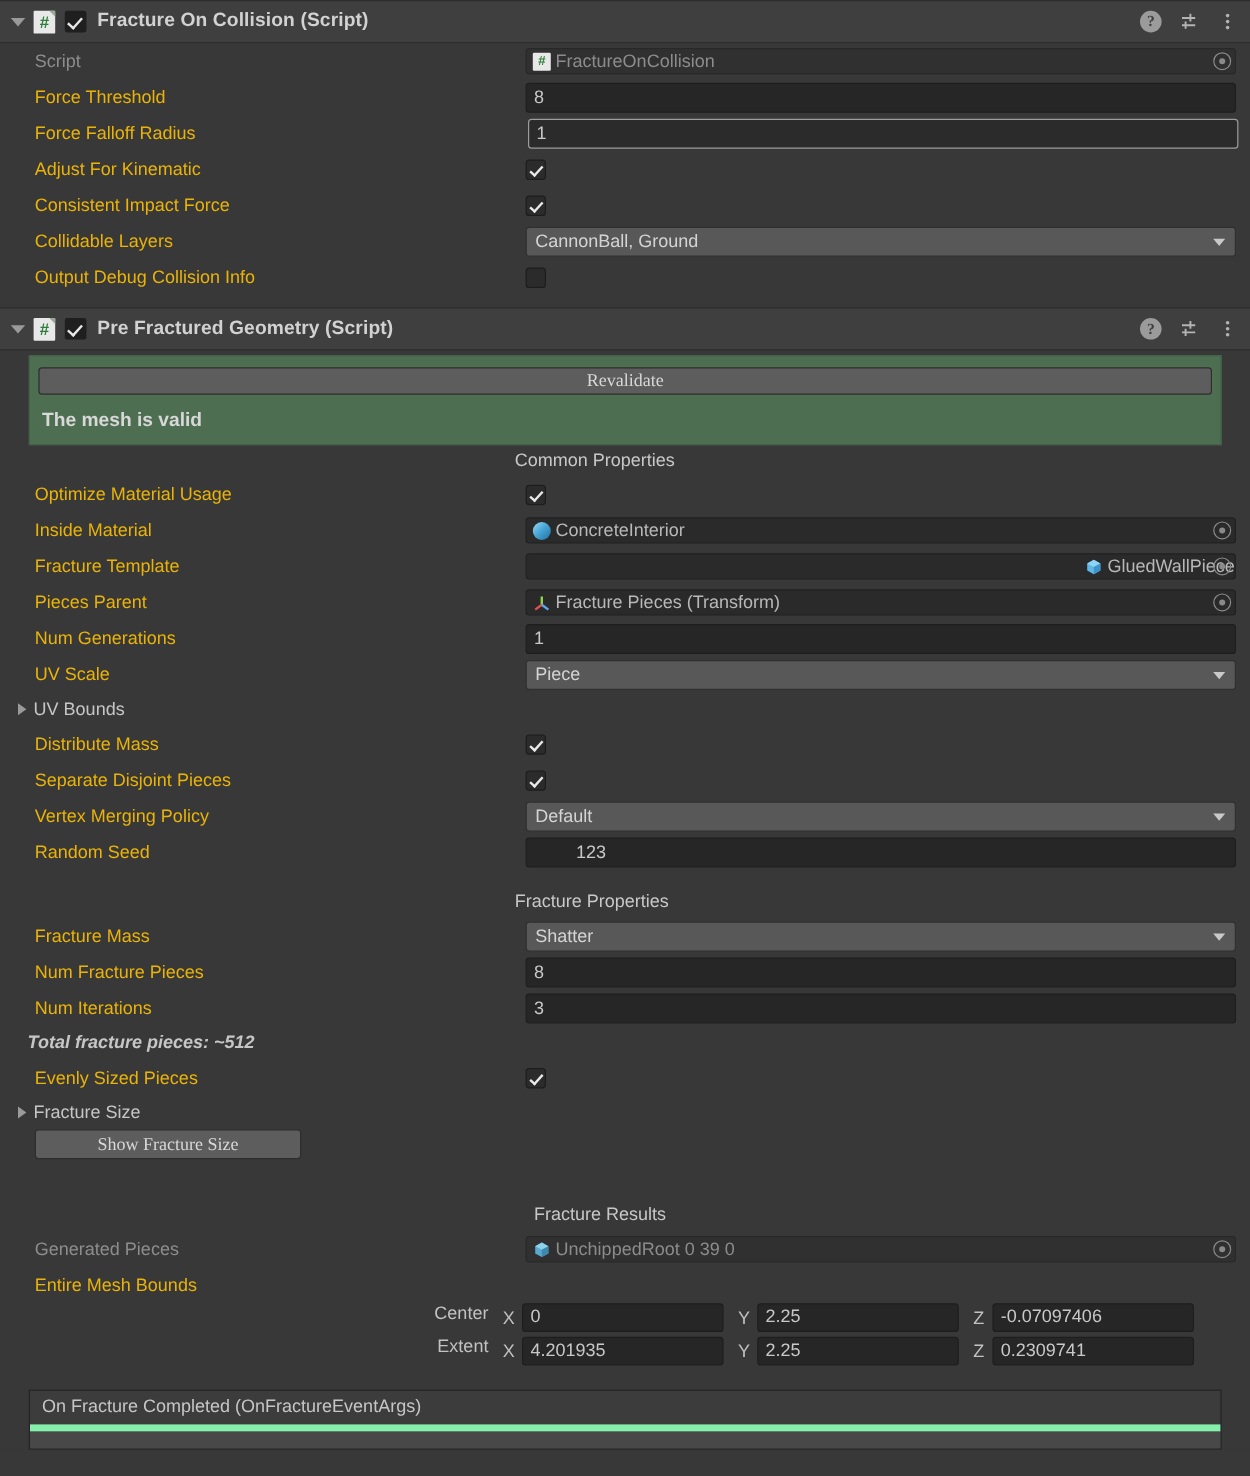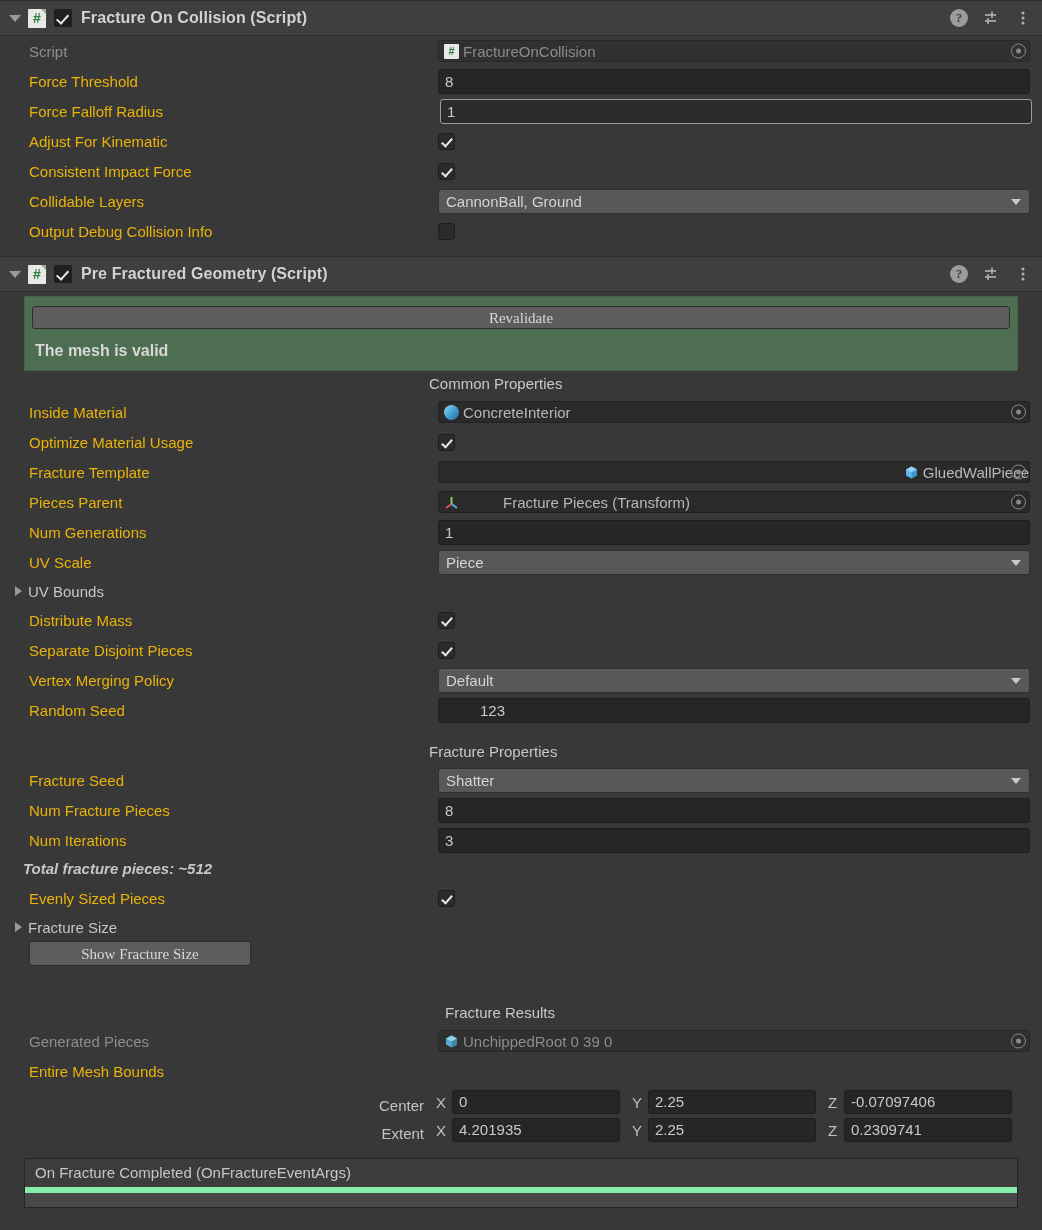--- a/index.html
+++ b/index.html
@@ -281,21 +281,21 @@
   }
 
   .btn-small {
     margin-left: 29px;
     width: 222px;
     height: 25px;
     line-height: 24px;
   }
 
   
-  .v3row { display:flex; align-items:flex-end; height:28px;padding-left:17px; }
+  .v3row { display:flex; align-items:flex-start; height:28px; }
   .v3row .v3label {
     width: 419px; text-align: right; font-size:15px; color:#c2c2c2; padding-right:12px;
     box-sizing: border-box;
   }
   .v3 { display:flex; align-items:center; gap:0; }
   .v3 .axis { font-size:15px; color:#c2c2c2; width:16px; text-align:left; }
   .v3 .num {
     width: 168px; height: 24px;
     background: #262626; border:1px solid #1e1e1e; border-radius:3px;
     font-size:15px; color:#c8c8c8; line-height:22px; padding-left:6px;
@@ -442,34 +442,34 @@
     <div class="validate-box">
       <div class="btn">Revalidate</div>
       <div class="validate-msg">The mesh is valid</div>
     </div>
 
     <div class="section-head">
       <span>Common Properties</span>
     </div>
 
     <div class="row tall">
+      <div class="label">Optimize Material Usage</div>
+      <div class="field-area">
+        <div class="checkbox checked"></div>
+      </div>
+    </div>
+
+    <div class="row tall">
       <div class="label">Inside Material</div>
       <div class="field-area">
         <div class="objfield" style="width:592px;">
           <span class="mini material"></span>
           <span>ConcreteInterior</span>
           <span class="picker"></span>
         </div>
-      </div>
-    </div>
-
-    <div class="row tall">
-      <div class="label">Optimize Material Usage</div>
-      <div class="field-area">
-        <div class="checkbox checked"></div>
       </div>
     </div>
 
     <div class="row tall">
       <div class="label">Fracture Template</div>
       <div class="field-area">
         <div class="objfield" style="width:592px;justify-content:flex-end;">
           <span class="mini prefab">
             <svg width="15" height="15" viewBox="0 0 15 15">
               <polygon points="7.5,1.5 13,4.5 13,10.5 7.5,13.5 2,10.5 2,4.5" fill="#5fb7e8"></polygon>
@@ -479,21 +479,21 @@
           </span>
           <span>GluedWallPiece</span>
           <span class="picker"></span>
         </div>
       </div>
     </div>
 
     <div class="row tall">
       <div class="label">Pieces Parent</div>
       <div class="field-area">
-        <div class="objfield" style="width:592px;gap:40px;">
+        <div class="objfield" style="width:592px;">
           <span class="mini transform">
             <svg width="15" height="15" viewBox="0 0 15 15">
               <line x1="7.5" y1="9" x2="7.5" y2="2" stroke="#8ed34e" stroke-width="2"></line>
               <line x1="7.5" y1="9" x2="2" y2="13" stroke="#e05050" stroke-width="2"></line>
               <line x1="7.5" y1="9" x2="13" y2="13" stroke="#5fa8e8" stroke-width="2"></line>
             </svg>
           </span>
           <span>Fracture Pieces (Transform)</span>
           <span class="picker"></span>
         </div>
@@ -557,21 +557,21 @@
       </div>
     </div>
 
     <div class="spacer"></div>
 
     <div class="section-head">
       <span>Fracture Properties</span>
     </div>
 
     <div class="row tall">
-      <div class="label">Fracture Seed</div>
+      <div class="label">Fracture Mass</div>
       <div class="field-area">
         <div class="popup" style="width:592px;height:25px;">
           <span>Shatter</span>
           <span class="arrow"></span>
         </div>
       </div>
     </div>
 
     <div class="row tall">
       <div class="label">Num Fracture Pieces</div>

